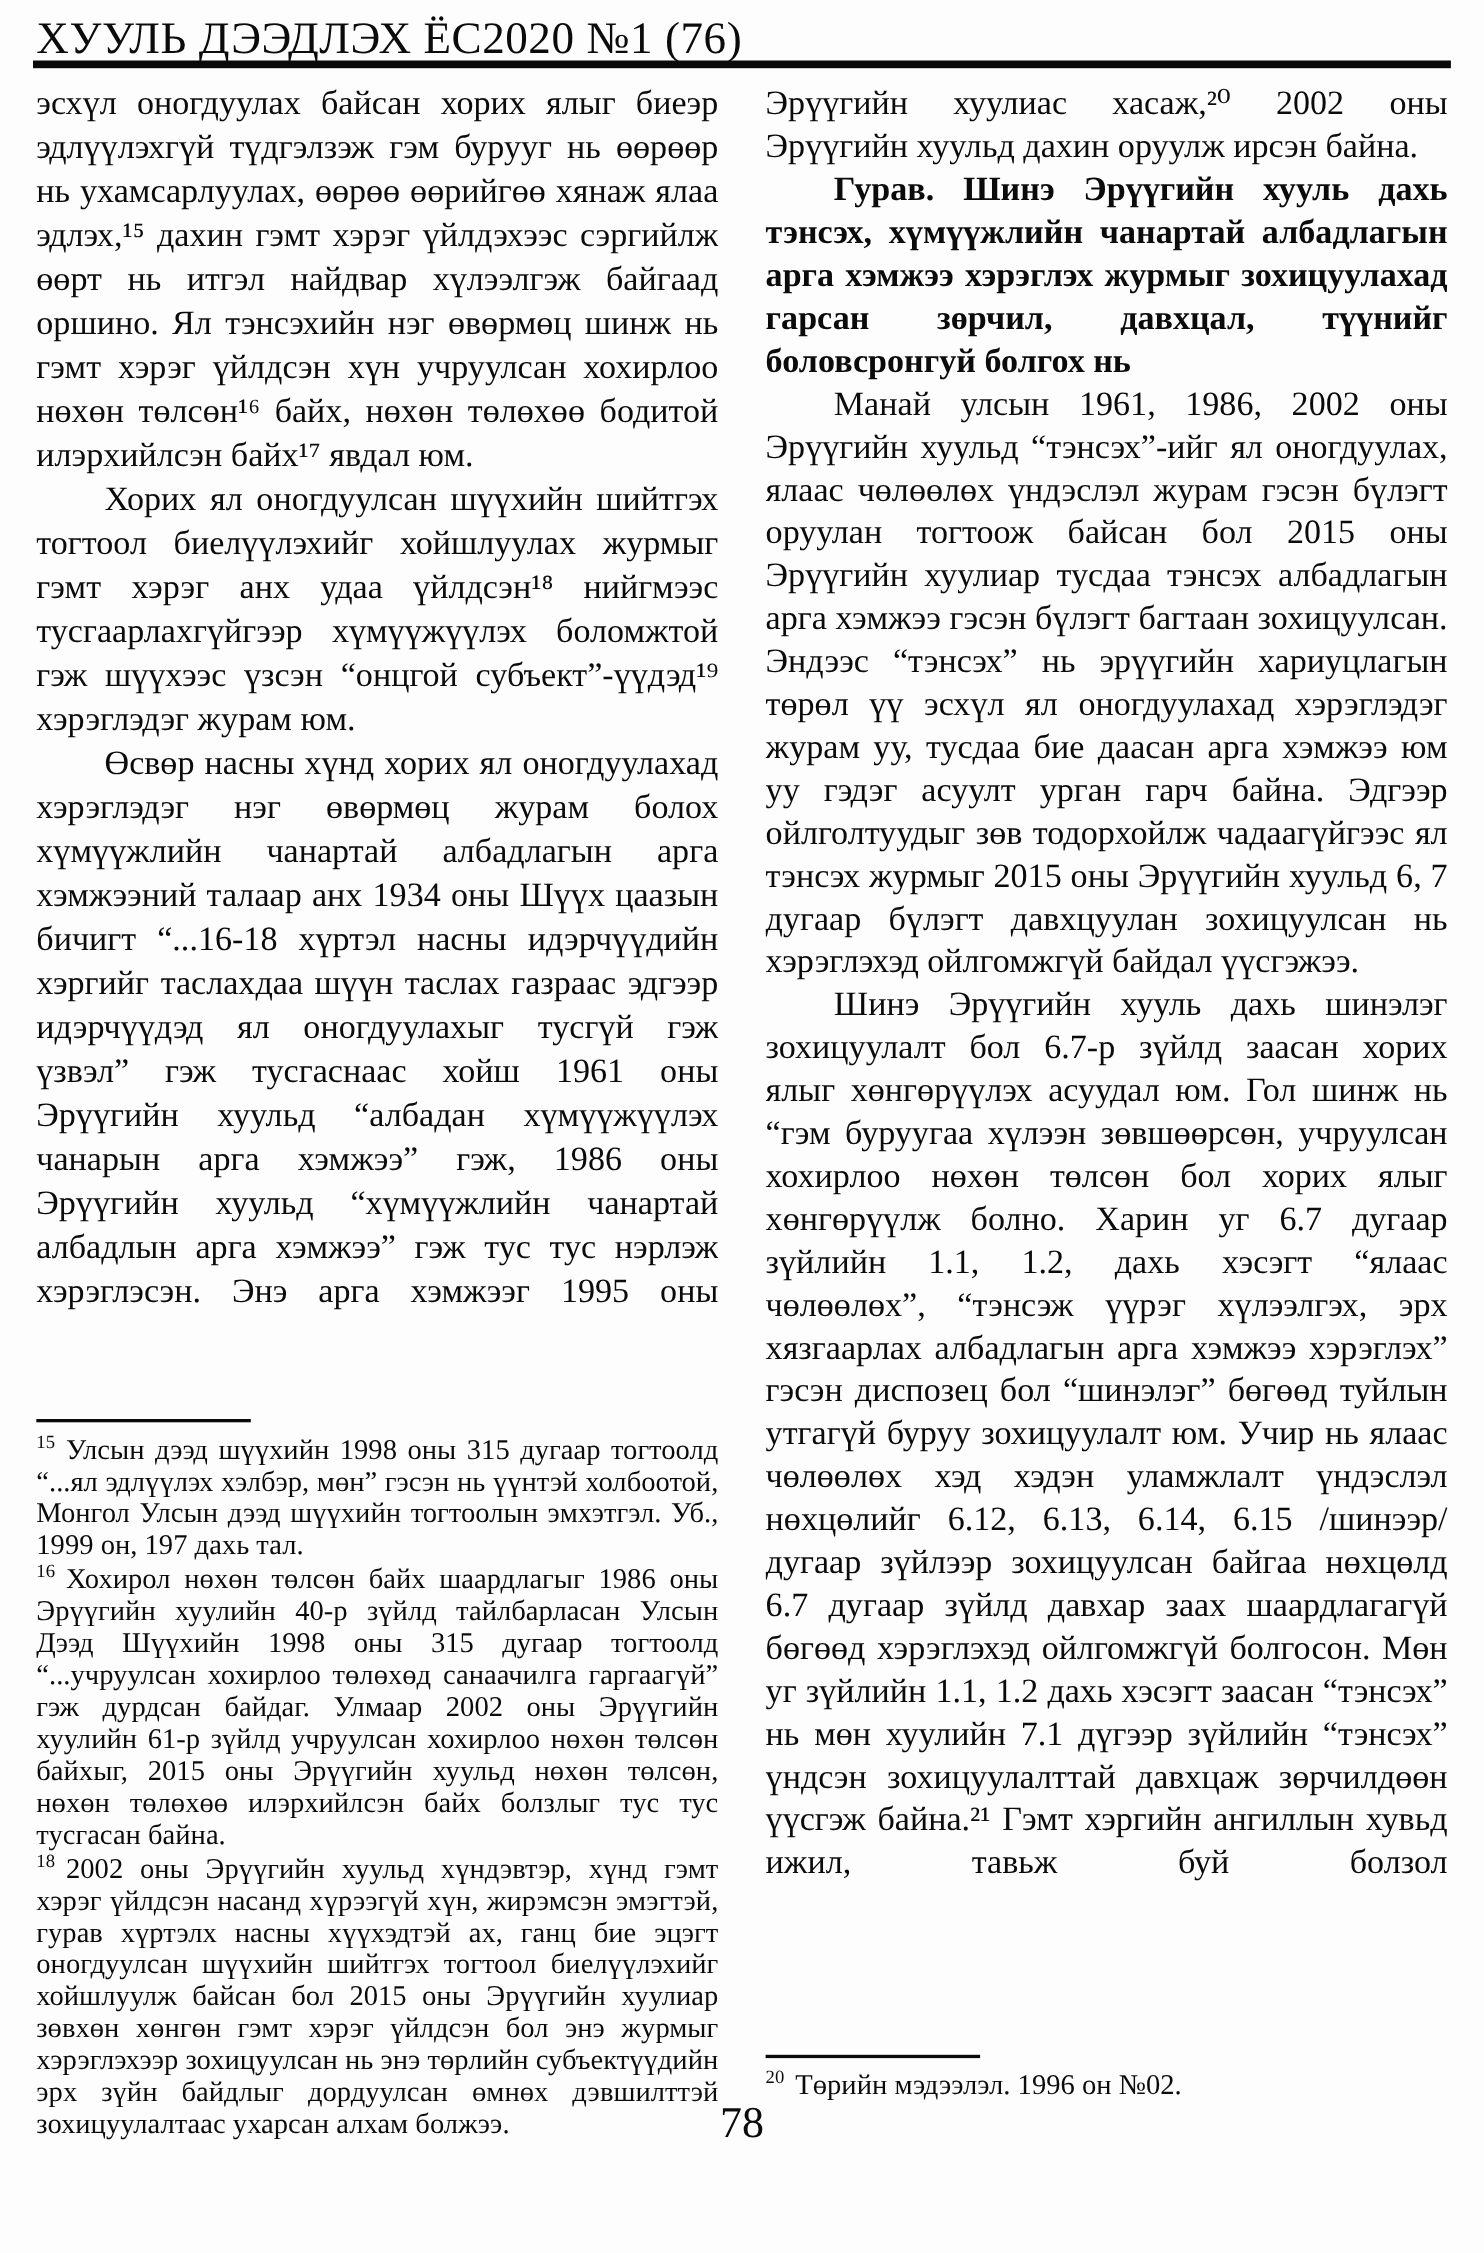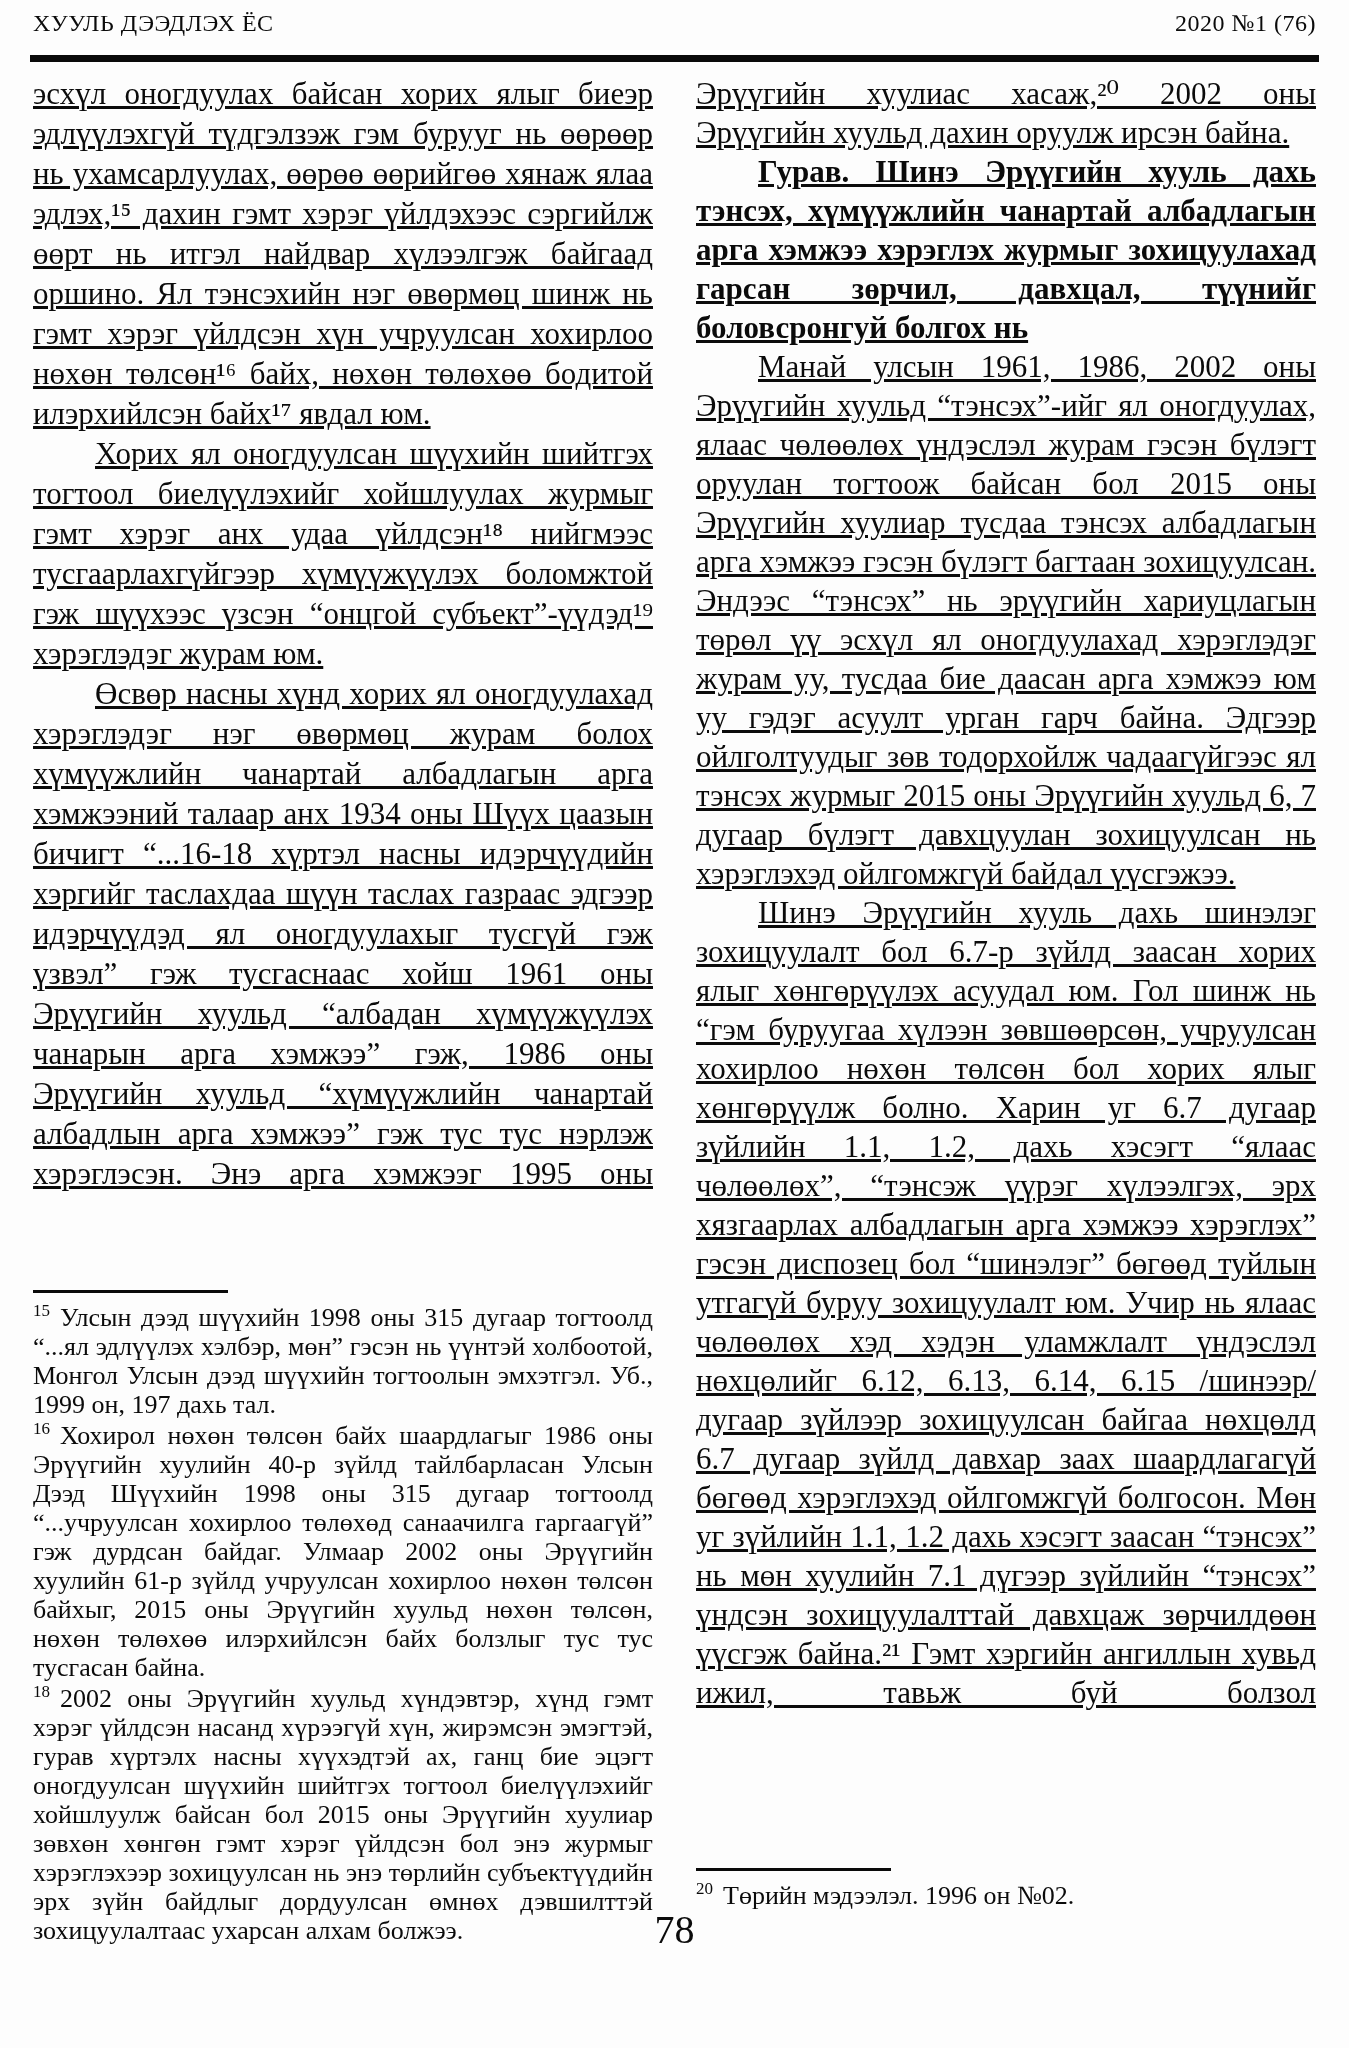--- a/index.html
+++ b/index.html
@@ -15,23 +15,22 @@
     color: #0b0b0b;
     font-family: "Liberation Serif", "DejaVu Serif", serif;
     overflow: hidden;
   }
   .running-header {
     position: absolute;
     top: 10px;
     left: 33px;
     right: 33px;
     display: flex;
-    justify-content: space-between;
     align-items: baseline;
-    font-size: 24px;
+    font-size: 41px;
     letter-spacing: 0.5px;
   }
   .header-rule {
     position: absolute;
     top: 55px;
     left: 30px;
     right: 30px;
     height: 7px;
     background: #0a0a0a;
   }
@@ -41,21 +40,20 @@
     left: 33px;
     width: 1284px;
     display: flex;
     gap: 43px;
   }
   .col {
     width: 620px;
   }
   .body-block {
     overflow: hidden;
-    text-decoration: underline;
   }
   .body-block.left  { max-height: 1200px; }
   .body-block.right { max-height: 1786px; }
   .body-block p {
     margin: 0;
     font-size: 31px;
     line-height: 40px;
     text-align: justify;
   }
   .body-block.right p { line-height: 39px; }

